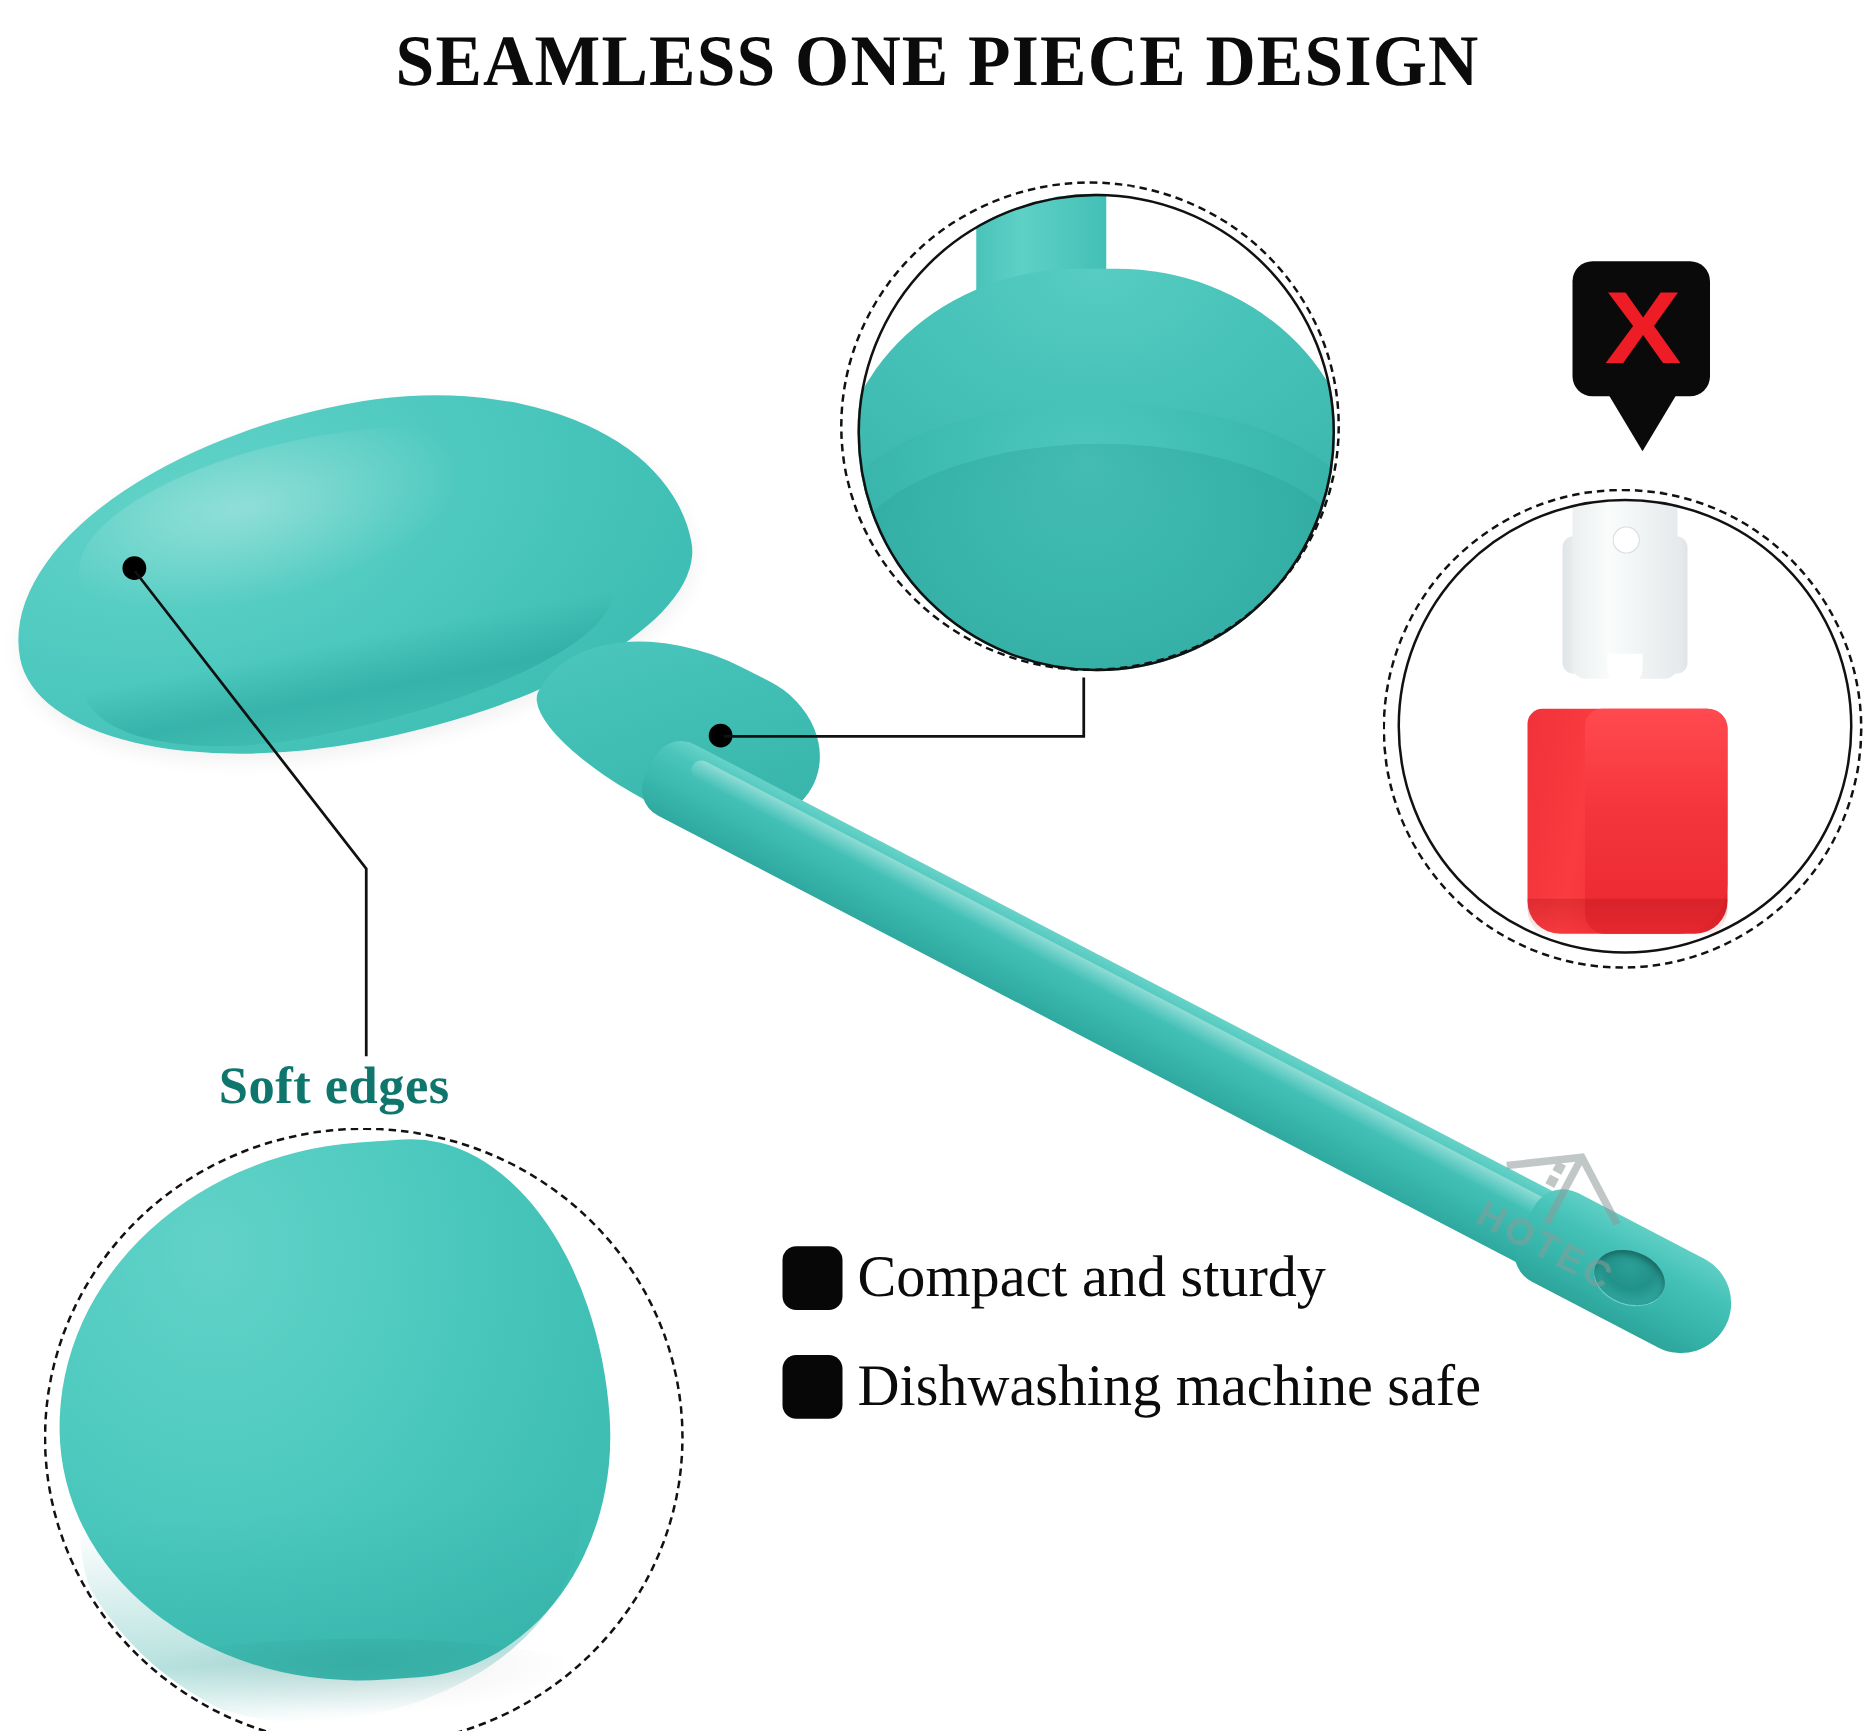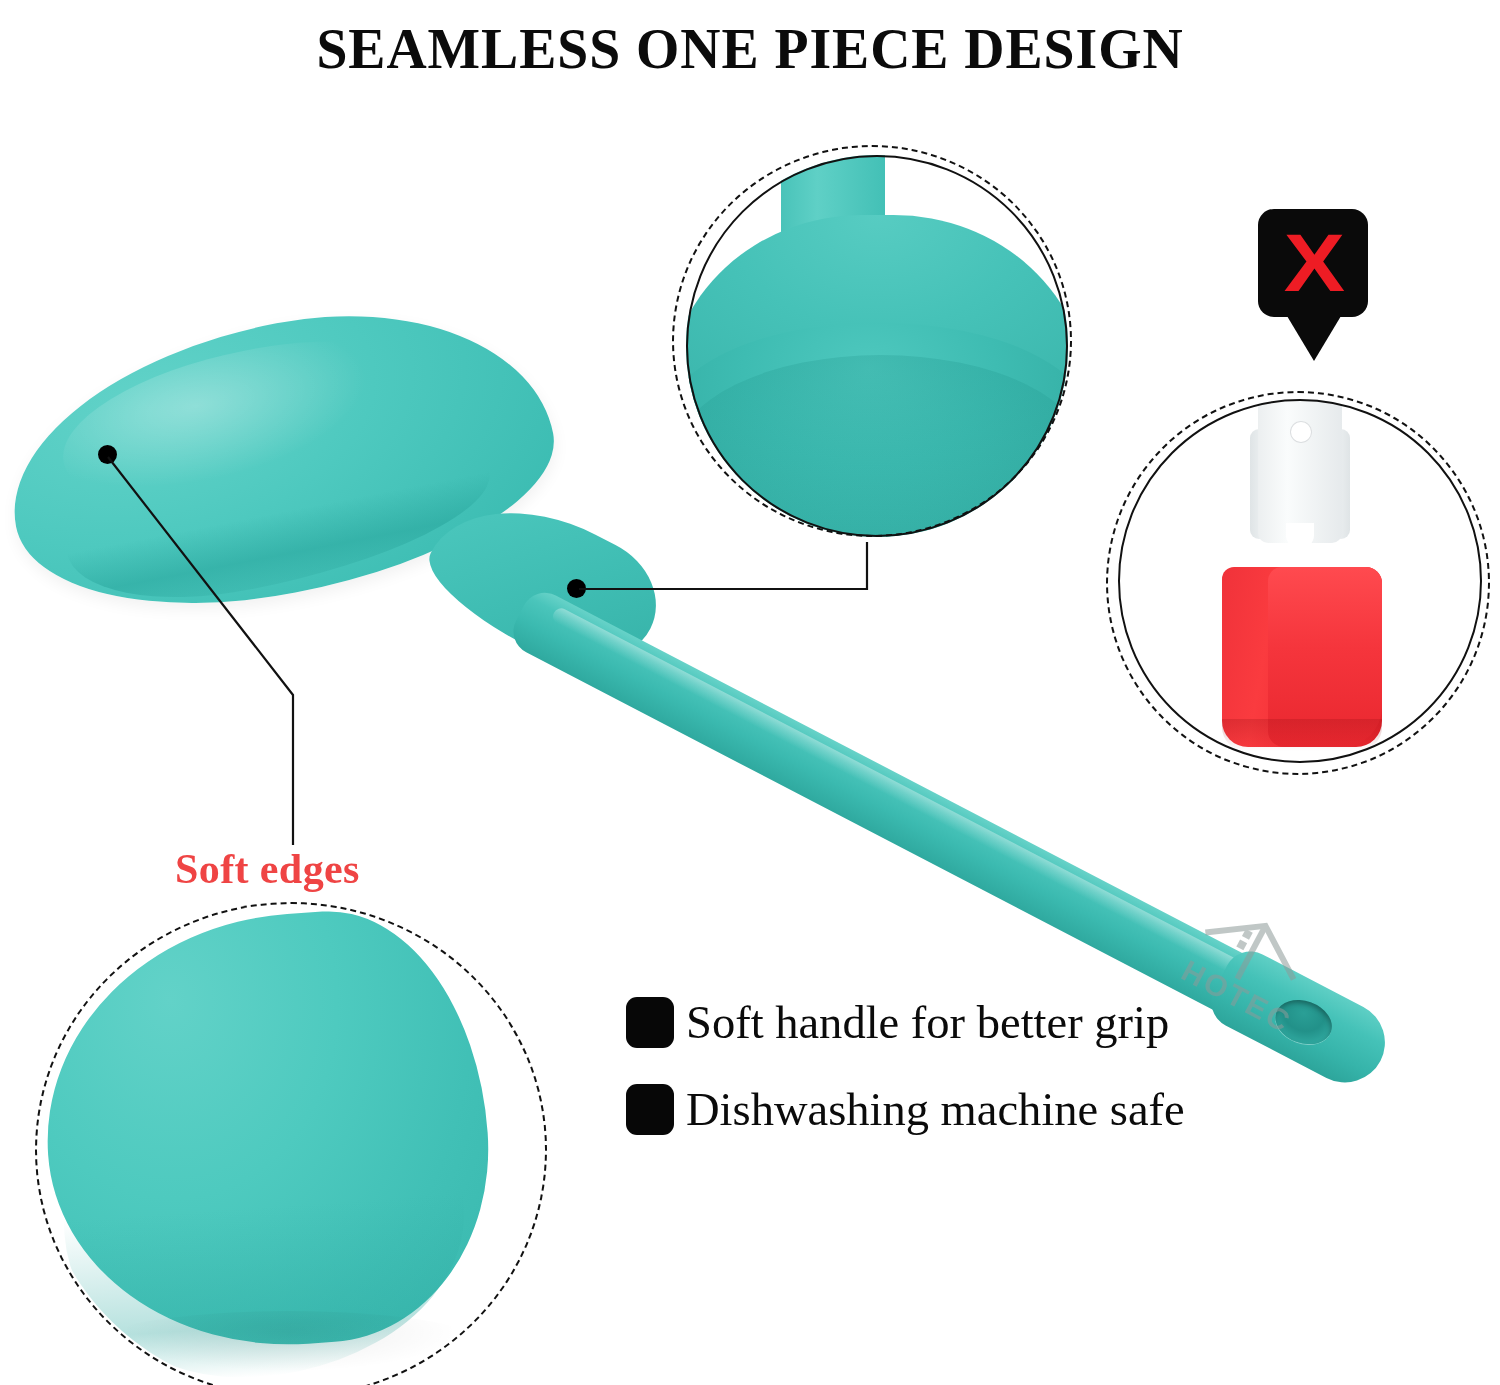--- a/index.html
+++ b/index.html
@@ -83,21 +83,21 @@
   }
   .brand svg{display:block;}
 
   
   .dot{position:absolute;width:19px;height:19px;background:#000;border-radius:50%;}
   .leader{position:absolute;stroke:#111;stroke-width:2.2;fill:none;}
 
   .soft-label{
     position:absolute;left:175px;top:828px;
     font-family:"Liberation Serif",serif;font-weight:700;font-size:42px;
-    color:#ef4444;letter-spacing:.4px;white-space:nowrap;
+    color:#0f766e;letter-spacing:.4px;white-space:nowrap;
   }
 
   
   .inset{position:absolute;}
   .inset .ring-dash{
     position:absolute;border:2.5px dashed #111;border-radius:50%;
     box-sizing:border-box;
   }
   .inset .ring-solid{
     position:absolute;border:2.2px solid #111;border-radius:50%;
@@ -302,21 +302,21 @@
       <div class="red-face"></div>
       <div class="red-shadow"></div>
     </div>
     <div class="ring-dash"></div>
     <div class="ring-solid"></div>
   </div>
 
   <div class="features">
     <div class="feature">
       <span class="bullet"></span>
-      <span class="feature-label">Soft handle for better grip</span>
+      <span class="feature-label">Compact and sturdy</span>
     </div>
     <div class="feature">
       <span class="bullet"></span>
       <span class="feature-label">Dishwashing machine safe</span>
     </div>
   </div>
 
 </div>
 
 </body></html>

